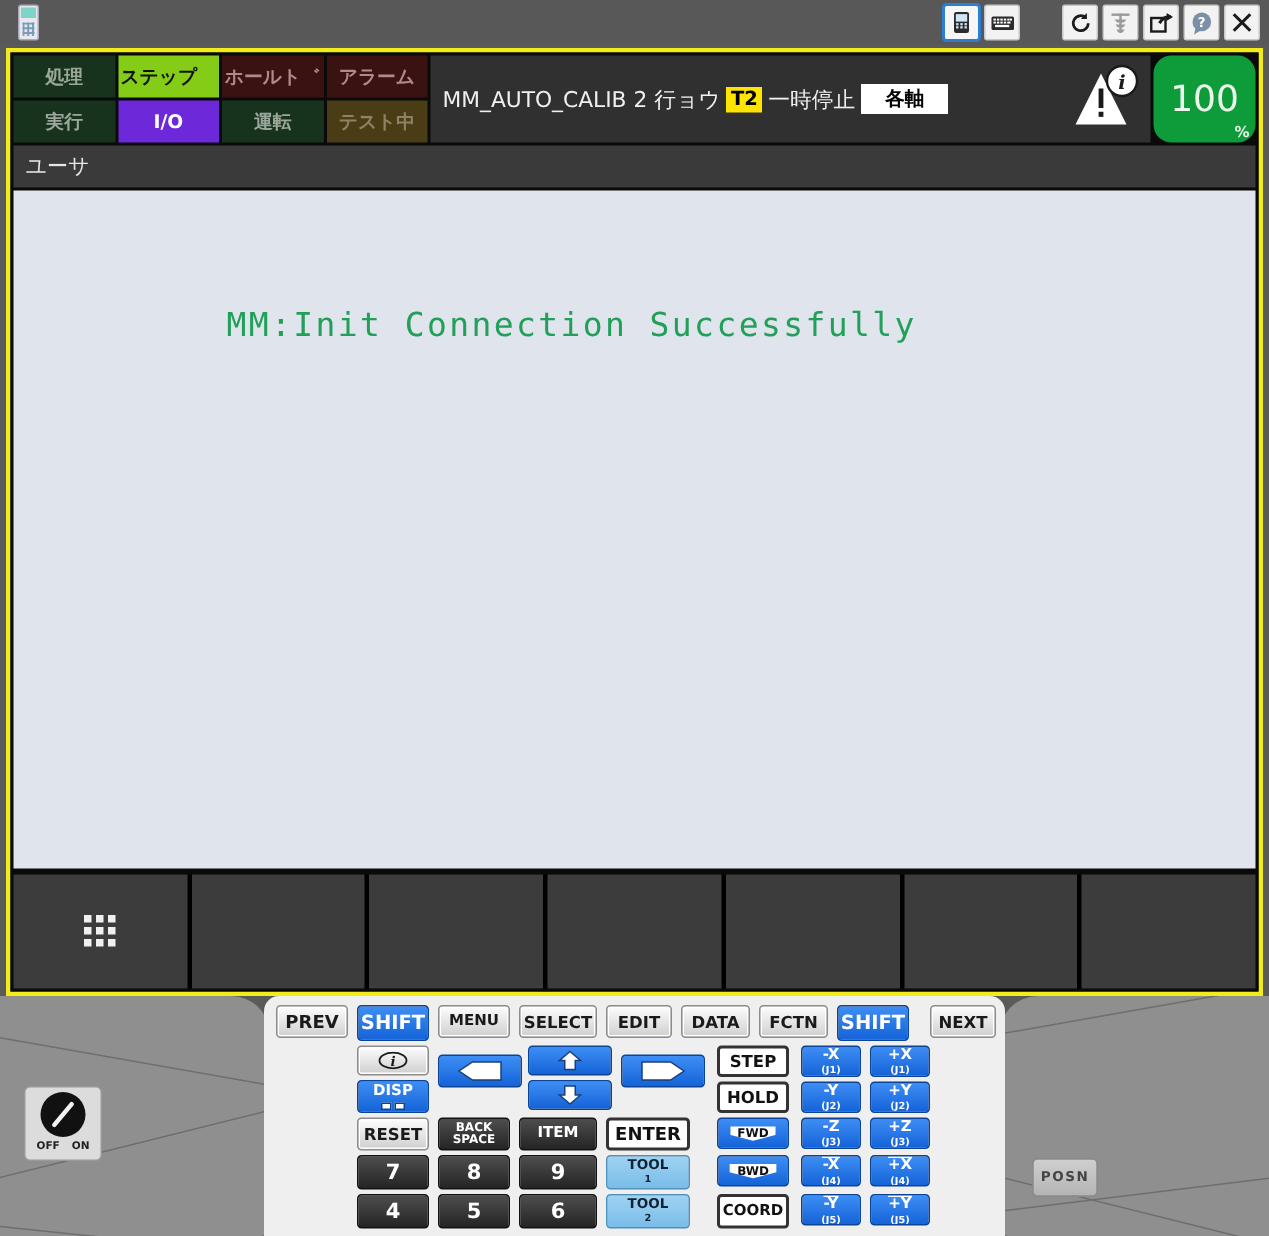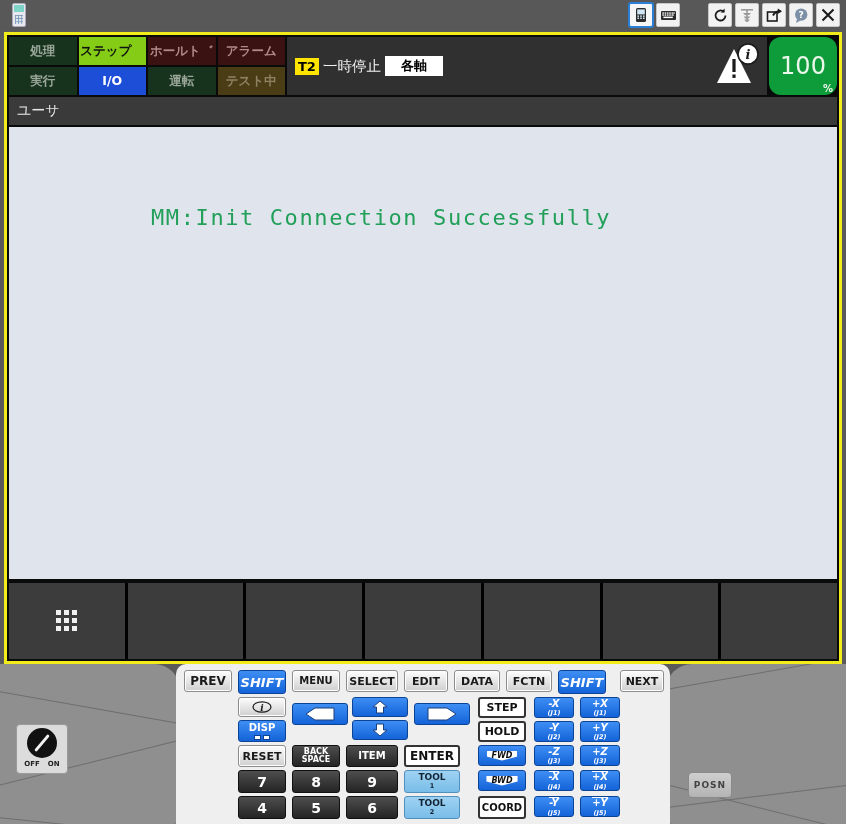--- a/index.html
+++ b/index.html
@@ -69,21 +69,21 @@
     gap: 2px; flex: none;
   }
   .st-cell {
     display: flex; align-items: center; justify-content: center;
     font-family: "DejaVu Sans", sans-serif; font-size: 12.5px; font-weight: 600;
     color: #9aa79a; background: #17331d; line-height: 1;
   }
   .st-cell.red   { background: #3a1212; color: #b08a8a; }
   .st-cell.brown { background: #4a3c14; color: #8d8264; }
   .st-cell.on-yellow { background: #84cc16; color: #111; }
-  .st-cell.on-green  { background: #1d4ed8; color: #fff; }
+  .st-cell.on-green  { background: #6d28d9; color: #fff; }
 
   .infoline {
     flex: 1; margin-left: 2px; height: 58px; background: #303030;
     display: flex; align-items: center; position: relative;
   }
   .infotext {
     color: #f0f0f0; font-size: 14.5px; margin-left: 8px; white-space: nowrap;
     display: flex; align-items: center; gap: 4px;
   }
   .badge-yellow { background: #ffe400; color: #000; font-weight: 700; padding: 1px 3px; font-size: 13px; }
@@ -151,21 +151,21 @@
     font-weight: 700; text-align: center; overflow: hidden;
   }
   .k-gray {
     background: linear-gradient(#fdfdfd, #cfcfcf); color: #1a1a1a;
     border: 1px solid #8c8c8c; box-shadow: inset 0 0 0 1px #fff;
   }
   .k-dark {
     background: linear-gradient(#4e4e4e, #242424); color: #fff; border: 1px solid #111;
   }
   .k-blue {
-    background: linear-gradient(#3e8ef5, #1463d8); color: #fff; border: 1px solid #0b4496; font-style: italic;
+    background: linear-gradient(#3e8ef5, #1463d8); color: #fff; border: 1px solid #0b4496;
   }
   .k-ltblue {
     background: linear-gradient(#9fd2f2, #79bde8); color: #123; border: 1px solid #4f90bd;
   }
   .k-white-out { background: #fff; border: 2px solid #333; color: #111; }
   .key .sub { font-size: 6.5px; font-weight: 700; margin-top: 1px; }
   .key .ov { border-top: 1.5px solid currentColor; line-height: 1.05; padding-top: 0px; }
 
   .knob {
     position: absolute; background: #dcdcdc; border: 1px solid #9a9a9a; border-radius: 4px;
@@ -287,20 +287,21 @@
           <div class="st-cell red">ホールト゛</div>
           <div class="st-cell red">アラーム</div>
           <div class="st-cell">実行</div>
           <div class="st-cell on-green">I/O</div>
           <div class="st-cell">運転</div>
           <div class="st-cell brown">テスト中</div>
         </div>
 
         <div class="infoline">
           <div class="infotext">
+            <span>MM_AUTO_CALIB 2 行ョウ</span>
             <span class="badge-yellow">T2</span>
             <span>一時停止</span>
             <span class="badge-white">各軸</span>
           </div>
           <svg class="warn-icon" viewBox="0 0 46 44">
             <path d="M19 6 L36 40 L2 40 Z" fill="#fff"></path>
             <rect x="17.4" y="16" width="3.2" height="13" fill="#1a1a1a"></rect>
             <rect x="17.4" y="31.5" width="3.2" height="3.4" fill="#1a1a1a"></rect>
             <circle cx="33" cy="11" r="10" fill="#fff" stroke="#1a1a1a" stroke-width="1.6"></circle>
             <text x="33" y="16" font-size="13" font-style="italic" font-weight="bold" fill="#1a1a1a" text-anchor="middle" font-family="DejaVu Serif">i</text>

